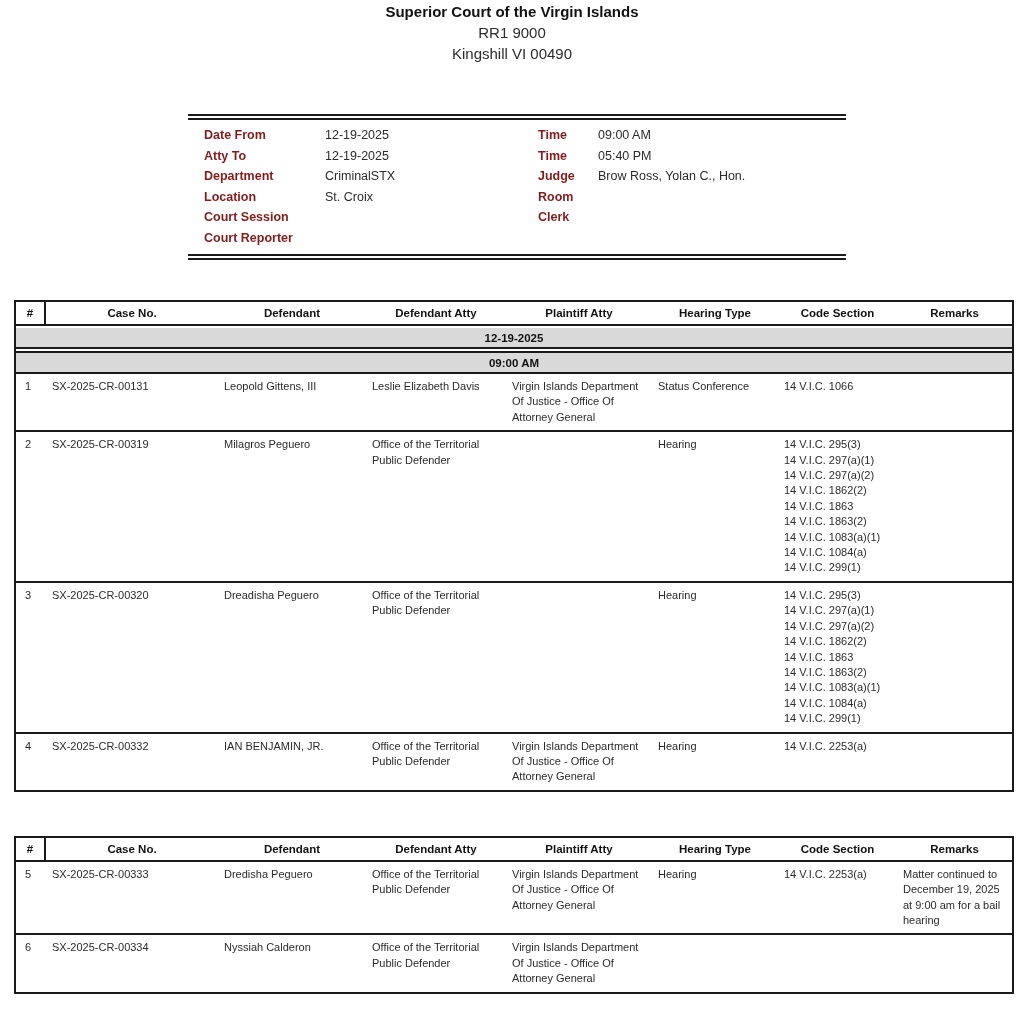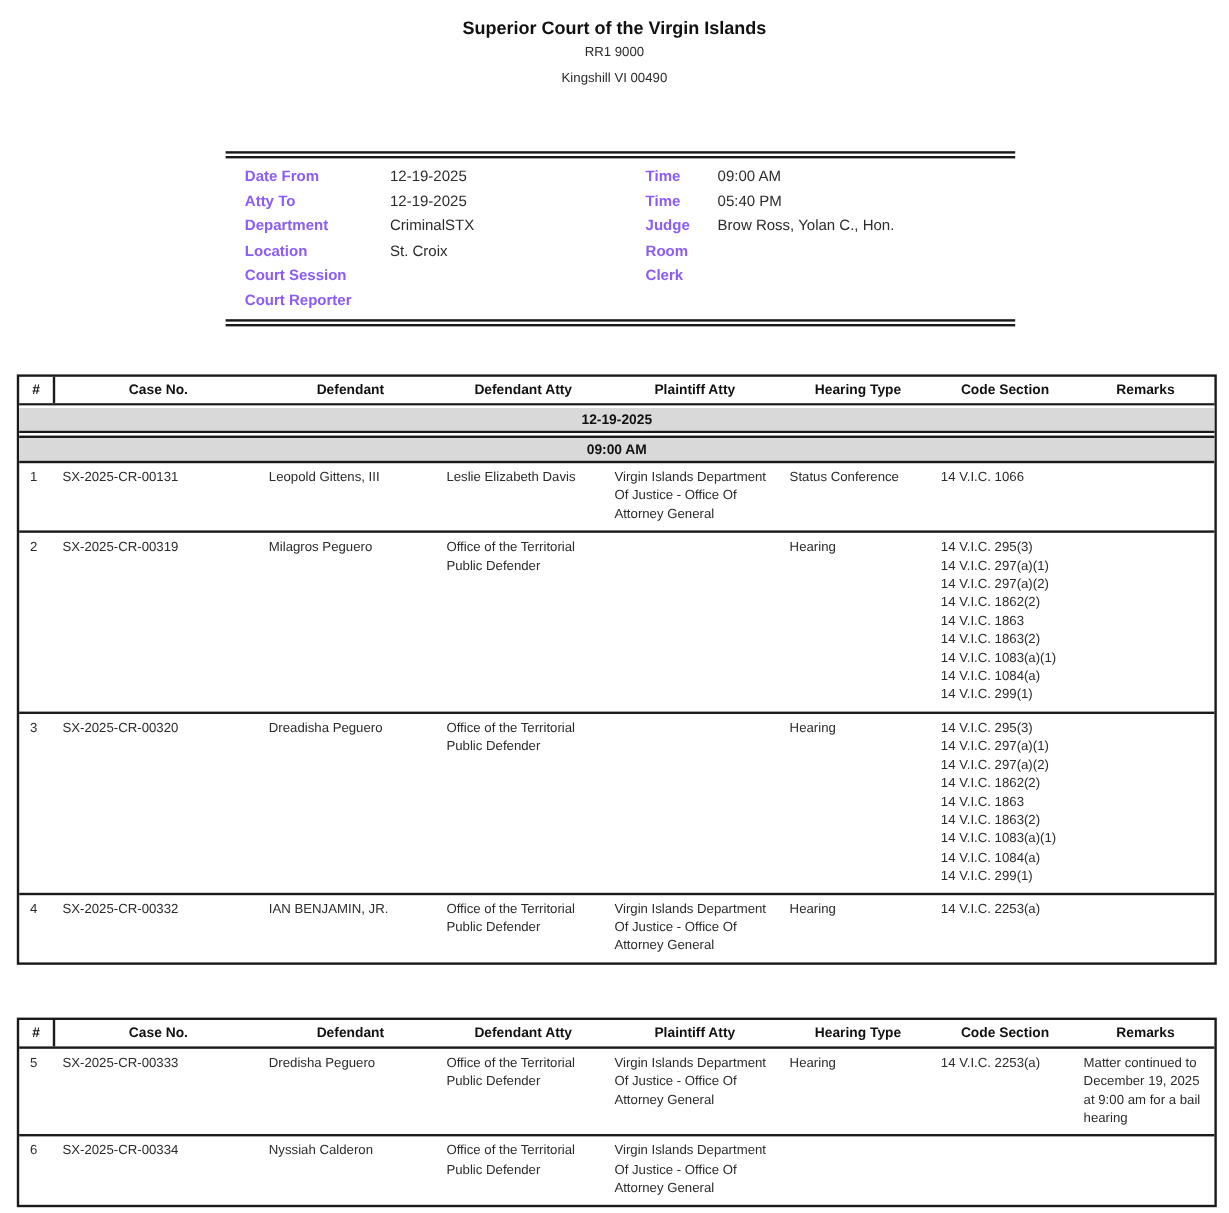--- a/index.html
+++ b/index.html
@@ -6,34 +6,34 @@
   html, body { background: #ffffff; }
   body {
     width: 1024px; height: 1011px;
     font-family: "Liberation Sans", "DejaVu Sans", sans-serif;
     color: #1f1f1f;
     position: relative;
     overflow: hidden;
   }
 
   
-  .letterhead { padding-top: 13px; text-align: center; }
+  .letterhead { padding-top: 1px; text-align: center; }
   .letterhead .title { font-size: 15px; font-weight: bold; color: #111; line-height: 21px; }
-  .letterhead .addr  { font-size: 11px; color: #2b2b2b; line-height: 21px; }
+  .letterhead .addr  { font-size: 15px; color: #2b2b2b; line-height: 21px; }
 
   
   .info-box {
     margin: 50px 0 0 188px;
     width: 658px;
     border-top: 6px double #1a1a1a;
     border-bottom: 6px double #1a1a1a;
     padding: 5px 0 6px 16px;
   }
   .info-row { display: grid; grid-template-columns: 121px 213px 60px auto; line-height: 20.5px; }
-  .info-label { font-weight: bold; font-size: 12.5px; color: #8b5cf6; }
+  .info-label { font-weight: bold; font-size: 12.5px; color: #7f1d1d; }
   .info-value { font-size: 12.5px; color: #2b2b2b; }
 
   
   .dtable {
     margin-left: 14px;
     width: 1000px;
     border: 2px solid #1a1a1a;
     font-size: 11px;
   }
   .dtable.first  { margin-top: 40px; }

